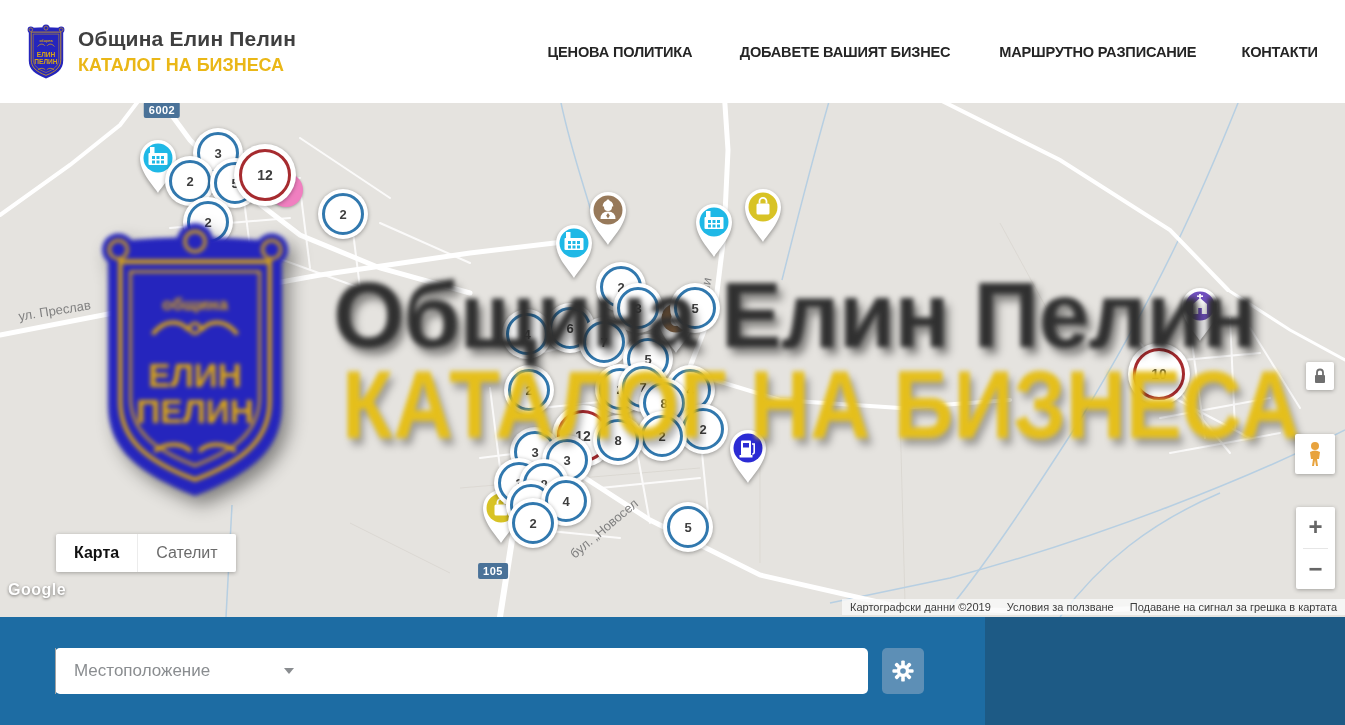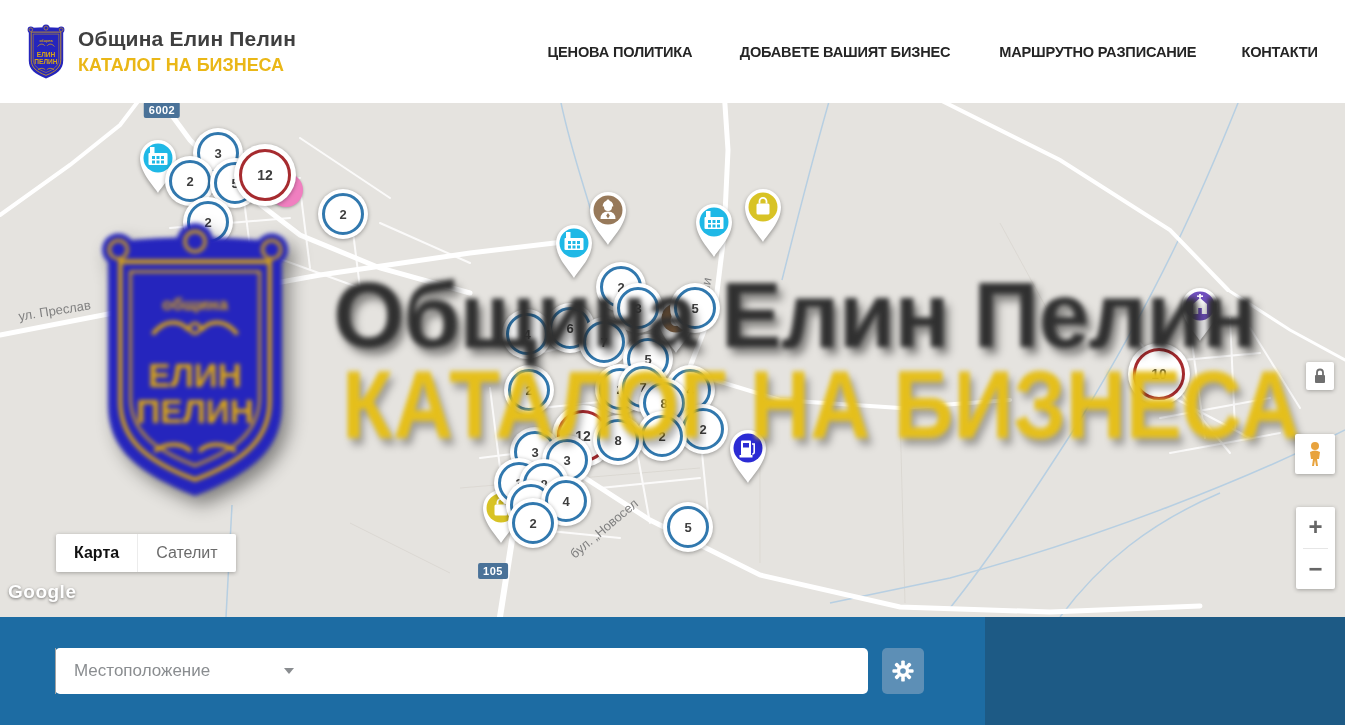--- a/index.html
+++ b/index.html
@@ -41,21 +41,21 @@
   .wm-line2{position:absolute;left:342px;top:246px;font-size:97px;font-weight:bold;color:#e5bf1b;
     white-space:nowrap;z-index:50;transform:scaleX(.86);transform-origin:left;filter:blur(2.4px);
     text-shadow:5px 7px 7px rgba(0,0,0,.32);pointer-events:none;}
 
   
   .map-type{position:absolute;left:8px;top:431px;display:flex;height:38px;border-radius:2px;
     box-shadow:0 1px 4px rgba(0,0,0,.3);overflow:hidden;z-index:60;margin-left:48px;}
   .mt-btn{background:#fff;display:flex;align-items:center;justify-content:center;font-size:16px;padding:0 18px;cursor:pointer;}
   .mt-map{font-weight:bold;color:#111;}
   .mt-sat{color:#6b6b6b;border-left:1px solid #ececec;}
-  .google-logo{position:absolute;left:8px;top:478px;color:#fff;font-size:19px;font-weight:bold;
+  .google-logo{position:absolute;left:8px;top:478px;color:#fff;font-size:16px;font-weight:bold;
     letter-spacing:.5px;text-shadow:0 1px 3px rgba(0,0,0,.5);z-index:60;}
   .attribution{position:absolute;right:0;bottom:2px;height:16px;background:rgba(250,250,250,.78);
     display:flex;align-items:center;gap:16px;padding:0 8px;font-size:11px;color:#3c3c3c;z-index:60;white-space:nowrap;}
   .attribution span{cursor:pointer;}
   .ctrl{position:absolute;background:#fff;box-shadow:0 1px 4px rgba(0,0,0,.3);border-radius:2px;z-index:60;
     display:flex;align-items:center;justify-content:center;cursor:pointer;}
   .lock-btn{left:1306px;top:259px;width:28px;height:28px;}
   .pegman-btn{left:1295px;top:331px;width:40px;height:40px;}
   .zoom-ctl{left:1296px;top:404px;width:39px;height:82px;flex-direction:column;cursor:default;}
   .zoom-btn{flex:1;width:100%;display:flex;align-items:center;justify-content:center;
@@ -417,20 +417,25 @@
     </svg>
   </div>
   <div class="wm-line1">Община Елин Пелин</div>
   <div class="wm-line2">КАТАЛОГ НА БИЗНЕСА</div>
 
   <div class="map-type">
     <div class="mt-btn mt-map">Карта</div>
     <div class="mt-btn mt-sat">Сателит</div>
   </div>
   <div class="google-logo">Google</div>
+  <div class="attribution">
+    <span>Картографски данни ©2019</span>
+    <span>Условия за ползване</span>
+    <span>Подаване на сигнал за грешка в картата</span>
+  </div>
   <div class="ctrl lock-btn">
     <svg width="16" height="16" viewBox="-8 -8 16 16">
       <rect x="-5" y="-1" width="10" height="8" rx="1" fill="#6f6f6f"></rect>
       <path d="M-3,-1 v-2.5 a3,3 0 0 1 6,0 v2.5" fill="none" stroke="#6f6f6f" stroke-width="1.8"></path>
     </svg>
   </div>
   <div class="ctrl pegman-btn">
     <svg width="22" height="26" viewBox="-11 -13 22 26">
       <circle cx="0" cy="-8" r="4" fill="#e8a33d"></circle>
       <path d="M-5,-2 Q0,-5 5,-2 L4,5 L2,5 L3,12 L1,12 L0,6 L-1,12 L-3,12 L-2,5 L-4,5 Z" fill="#e8a33d"></path>

